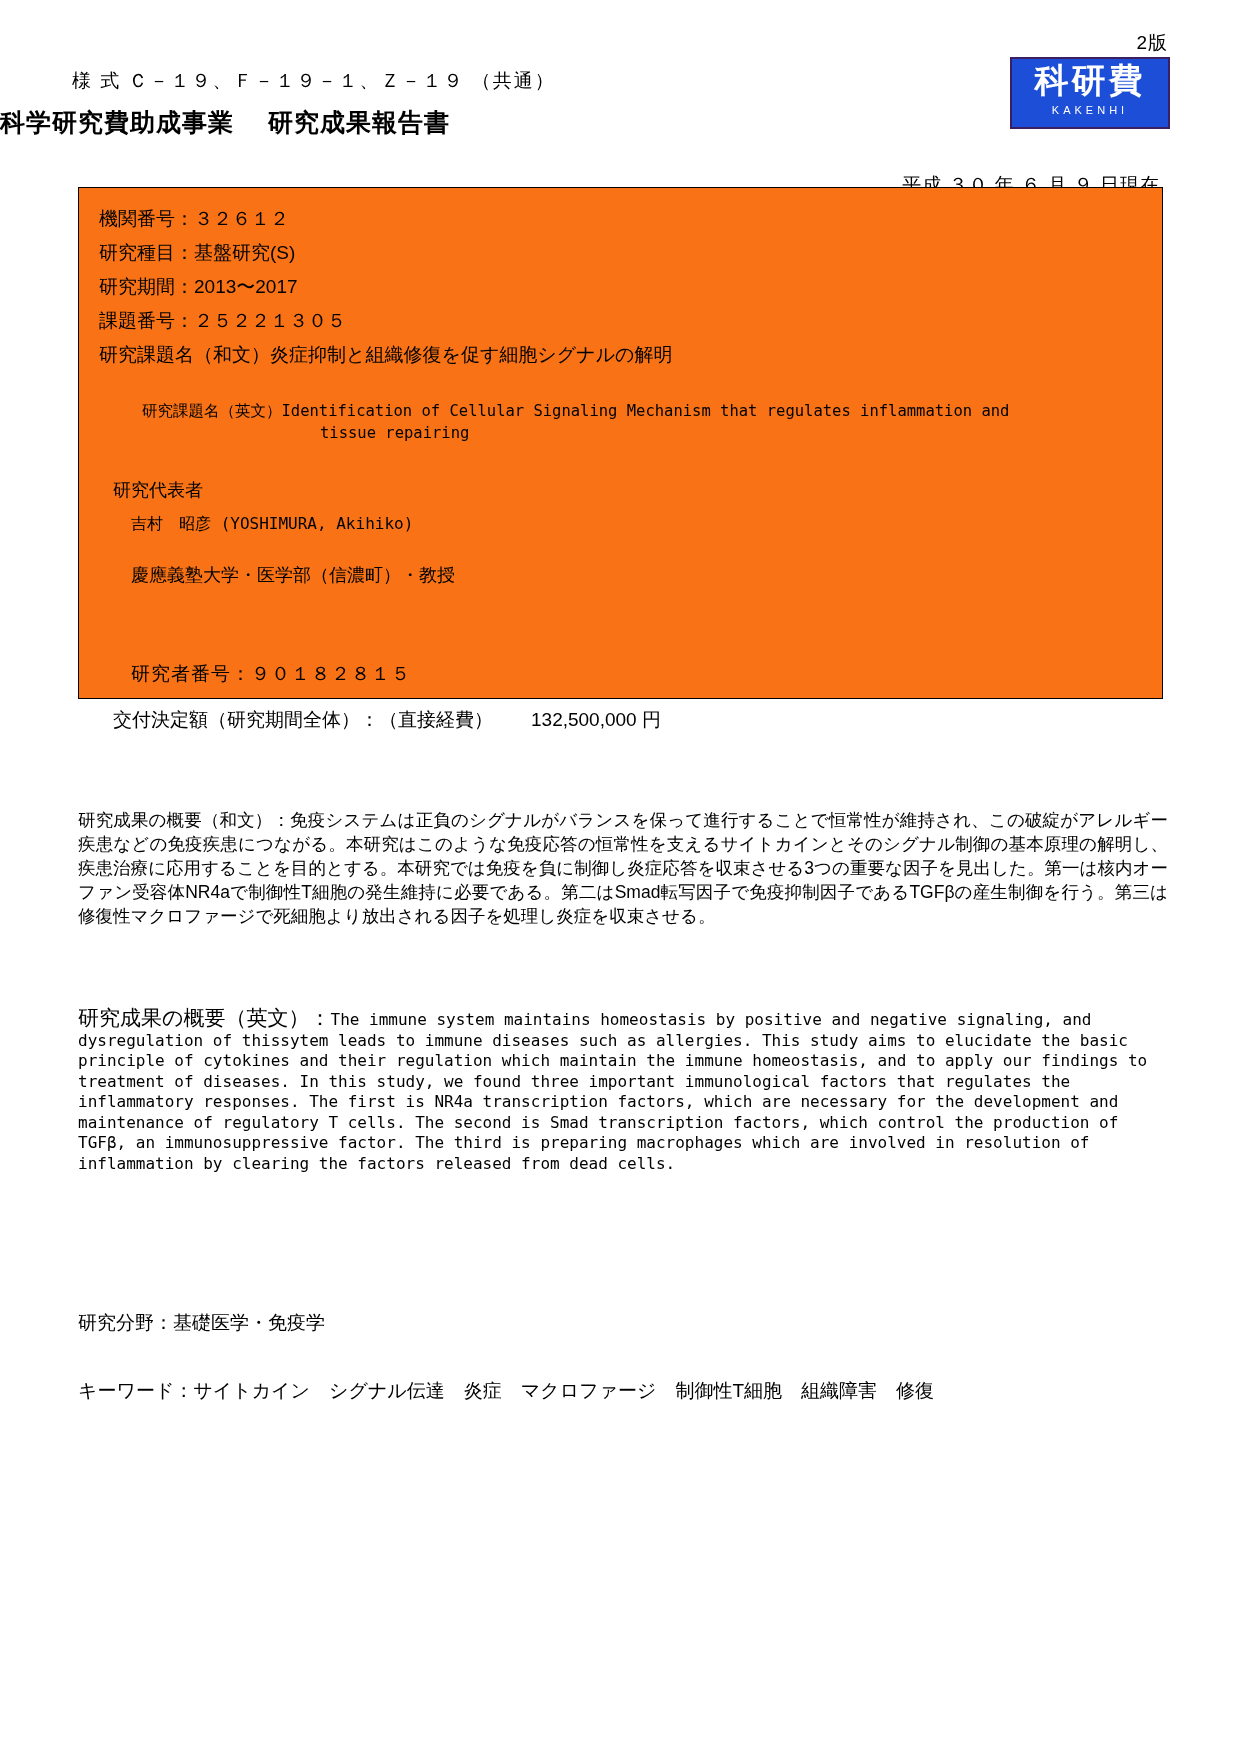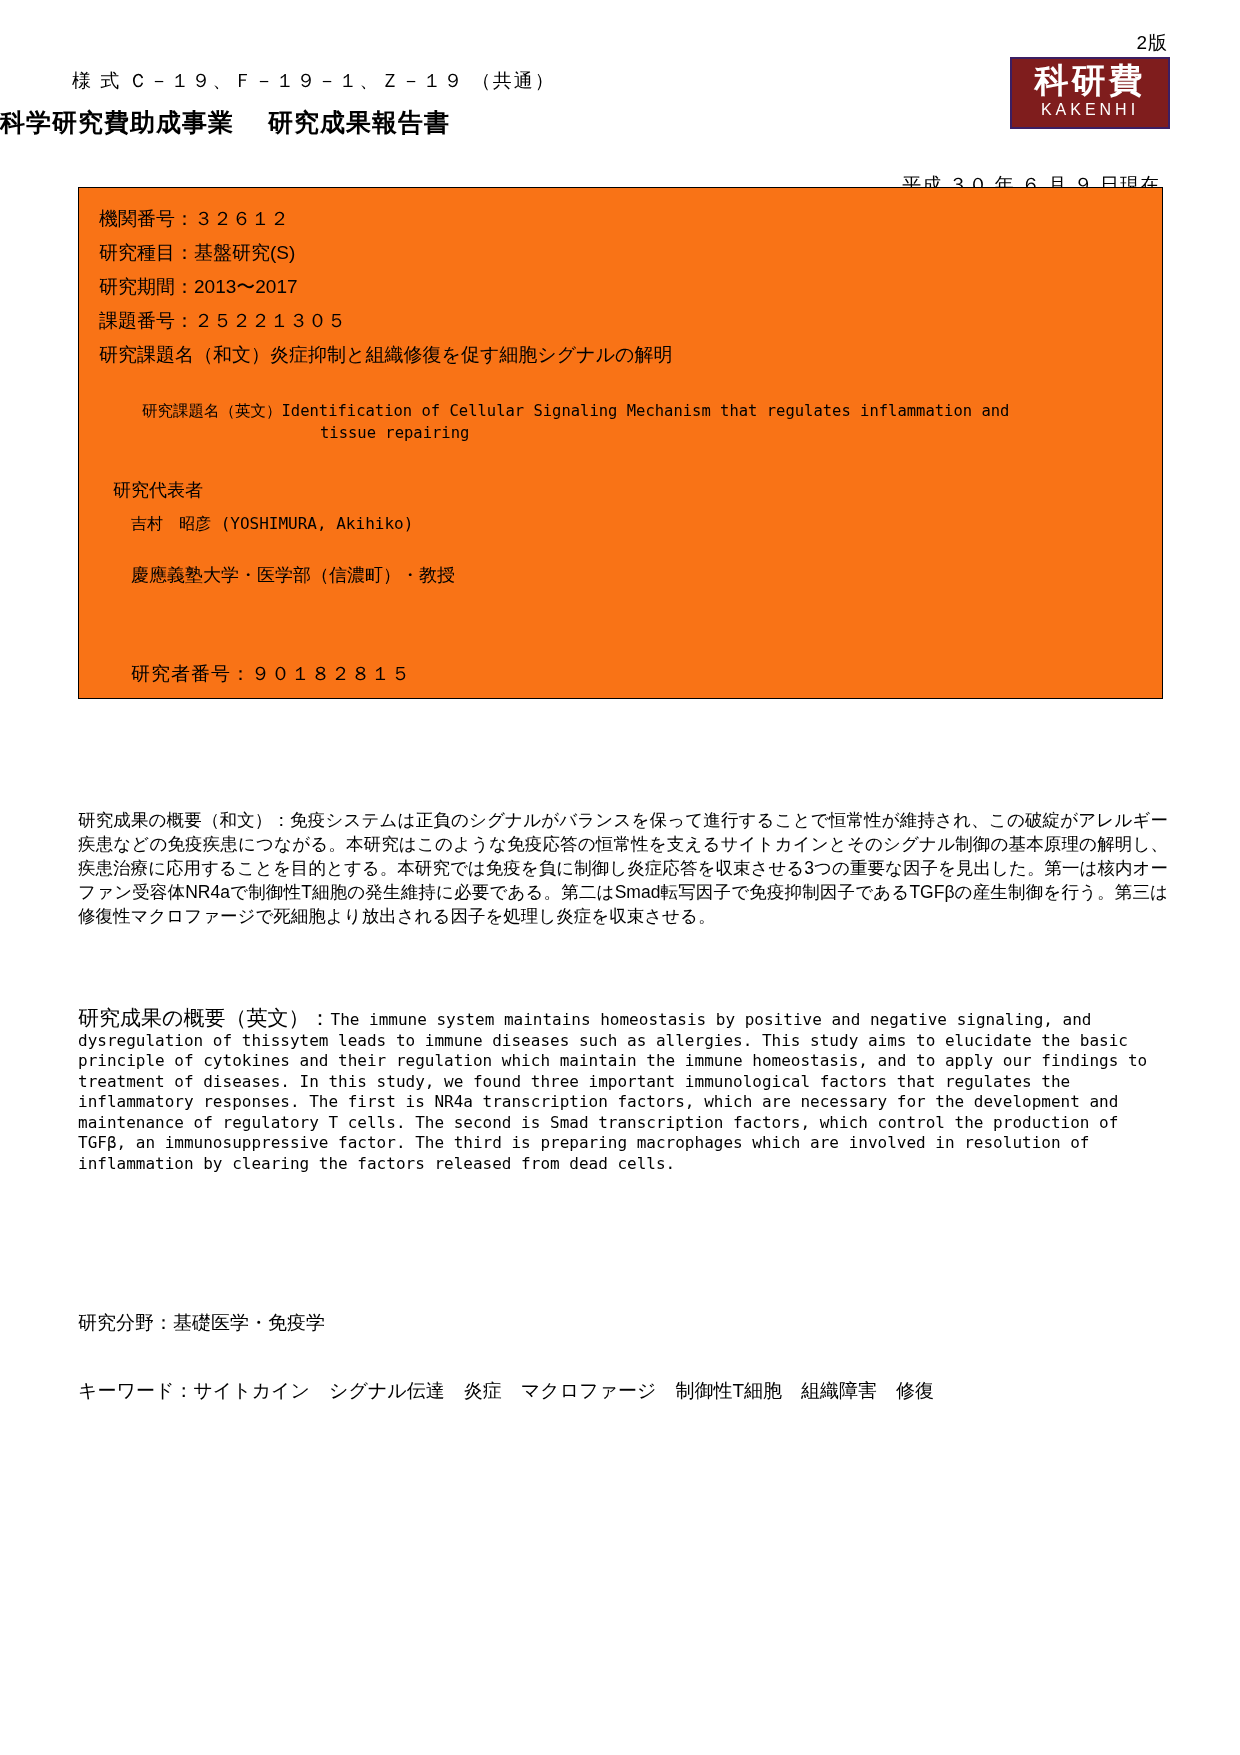--- a/index.html
+++ b/index.html
@@ -39,37 +39,37 @@
     font-family: "Liberation Sans", sans-serif;
     font-size: 19px;
     letter-spacing: 2px;
   }
   .logo {
     position: absolute;
     right: 70px;
     top: 57px;
     width: 160px;
     height: 72px;
-    background: #7f1d1d;
+    background: #1d4ed8;
     color: #ffffff;
     box-sizing: border-box;
     text-align: center;
     border: 2px solid #3b1f63;
   }
   .logo .logo-main {
     font-family: "Liberation Serif", serif;
     font-size: 34px;
     font-weight: bold;
     letter-spacing: 3px;
     line-height: 44px;
     display: block;
   }
   .logo .logo-sub {
     font-family: "Liberation Sans", sans-serif;
-    font-size: 16px;
+    font-size: 11px;
     letter-spacing: 4px;
     line-height: 14px;
     display: block;
   }
 
   .doc-title {
     position: absolute;
     left: 0;
     top: 106px;
     width: 1000px;
@@ -223,20 +223,21 @@
 
     <div class="gb-en-title">
       <span>研究課題名（英文）</span><span>Identification of Cellular Signaling Mechanism that regulates inflammation and</span>
       <span class="indent">tissue repairing</span>
     </div>
 
     <div class="gb-rep-head">研究代表者</div>
     <div class="gb-name">吉村　昭彦 (YOSHIMURA, Akihiko)</div>
     <div class="gb-affil">慶應義塾大学・医学部（信濃町）・教授</div>
     <div class="gb-number">研究者番号：９０１８２８１５</div>
+    <div class="gb-amount">交付決定額（研究期間全体）：（直接経費）　　132,500,000 円</div>
   </div>
 
   <div class="abs-ja">研究成果の概要（和文）：免疫システムは正負のシグナルがバランスを保って進行することで恒常性が維持され、この破綻がアレルギー疾患などの免疫疾患につながる。本研究はこのような免疫応答の恒常性を支えるサイトカインとそのシグナル制御の基本原理の解明し、疾患治療に応用することを目的とする。本研究では免疫を負に制御し炎症応答を収束させる3つの重要な因子を見出した。第一は核内オーファン受容体NR4aで制御性T細胞の発生維持に必要である。第二はSmad転写因子で免疫抑制因子であるTGFβの産生制御を行う。第三は修復性マクロファージで死細胞より放出される因子を処理し炎症を収束させる。</div>
 
   <div class="abs-en">
     <span class="lead">研究成果の概要（英文）：</span><span>The immune system maintains homeostasis by positive and negative signaling, and dysregulation of  thissytem leads to immune diseases such as allergies. This study aims to elucidate the basic principle of cytokines and their regulation which maintain the immune homeostasis, and to apply our findings to treatment of diseases. In this study, we found three important immunological factors that regulates the inflammatory responses. The first is NR4a transcription factors, which are necessary for the development and maintenance of regulatory T cells. The second is Smad transcription factors, which control the production of TGFβ, an immunosuppressive factor. The third is preparing macrophages which are involved in resolution of inflammation by clearing the factors released from dead cells.</span>
   </div>
 
   <div class="field-line">研究分野：基礎医学・免疫学</div>
 

